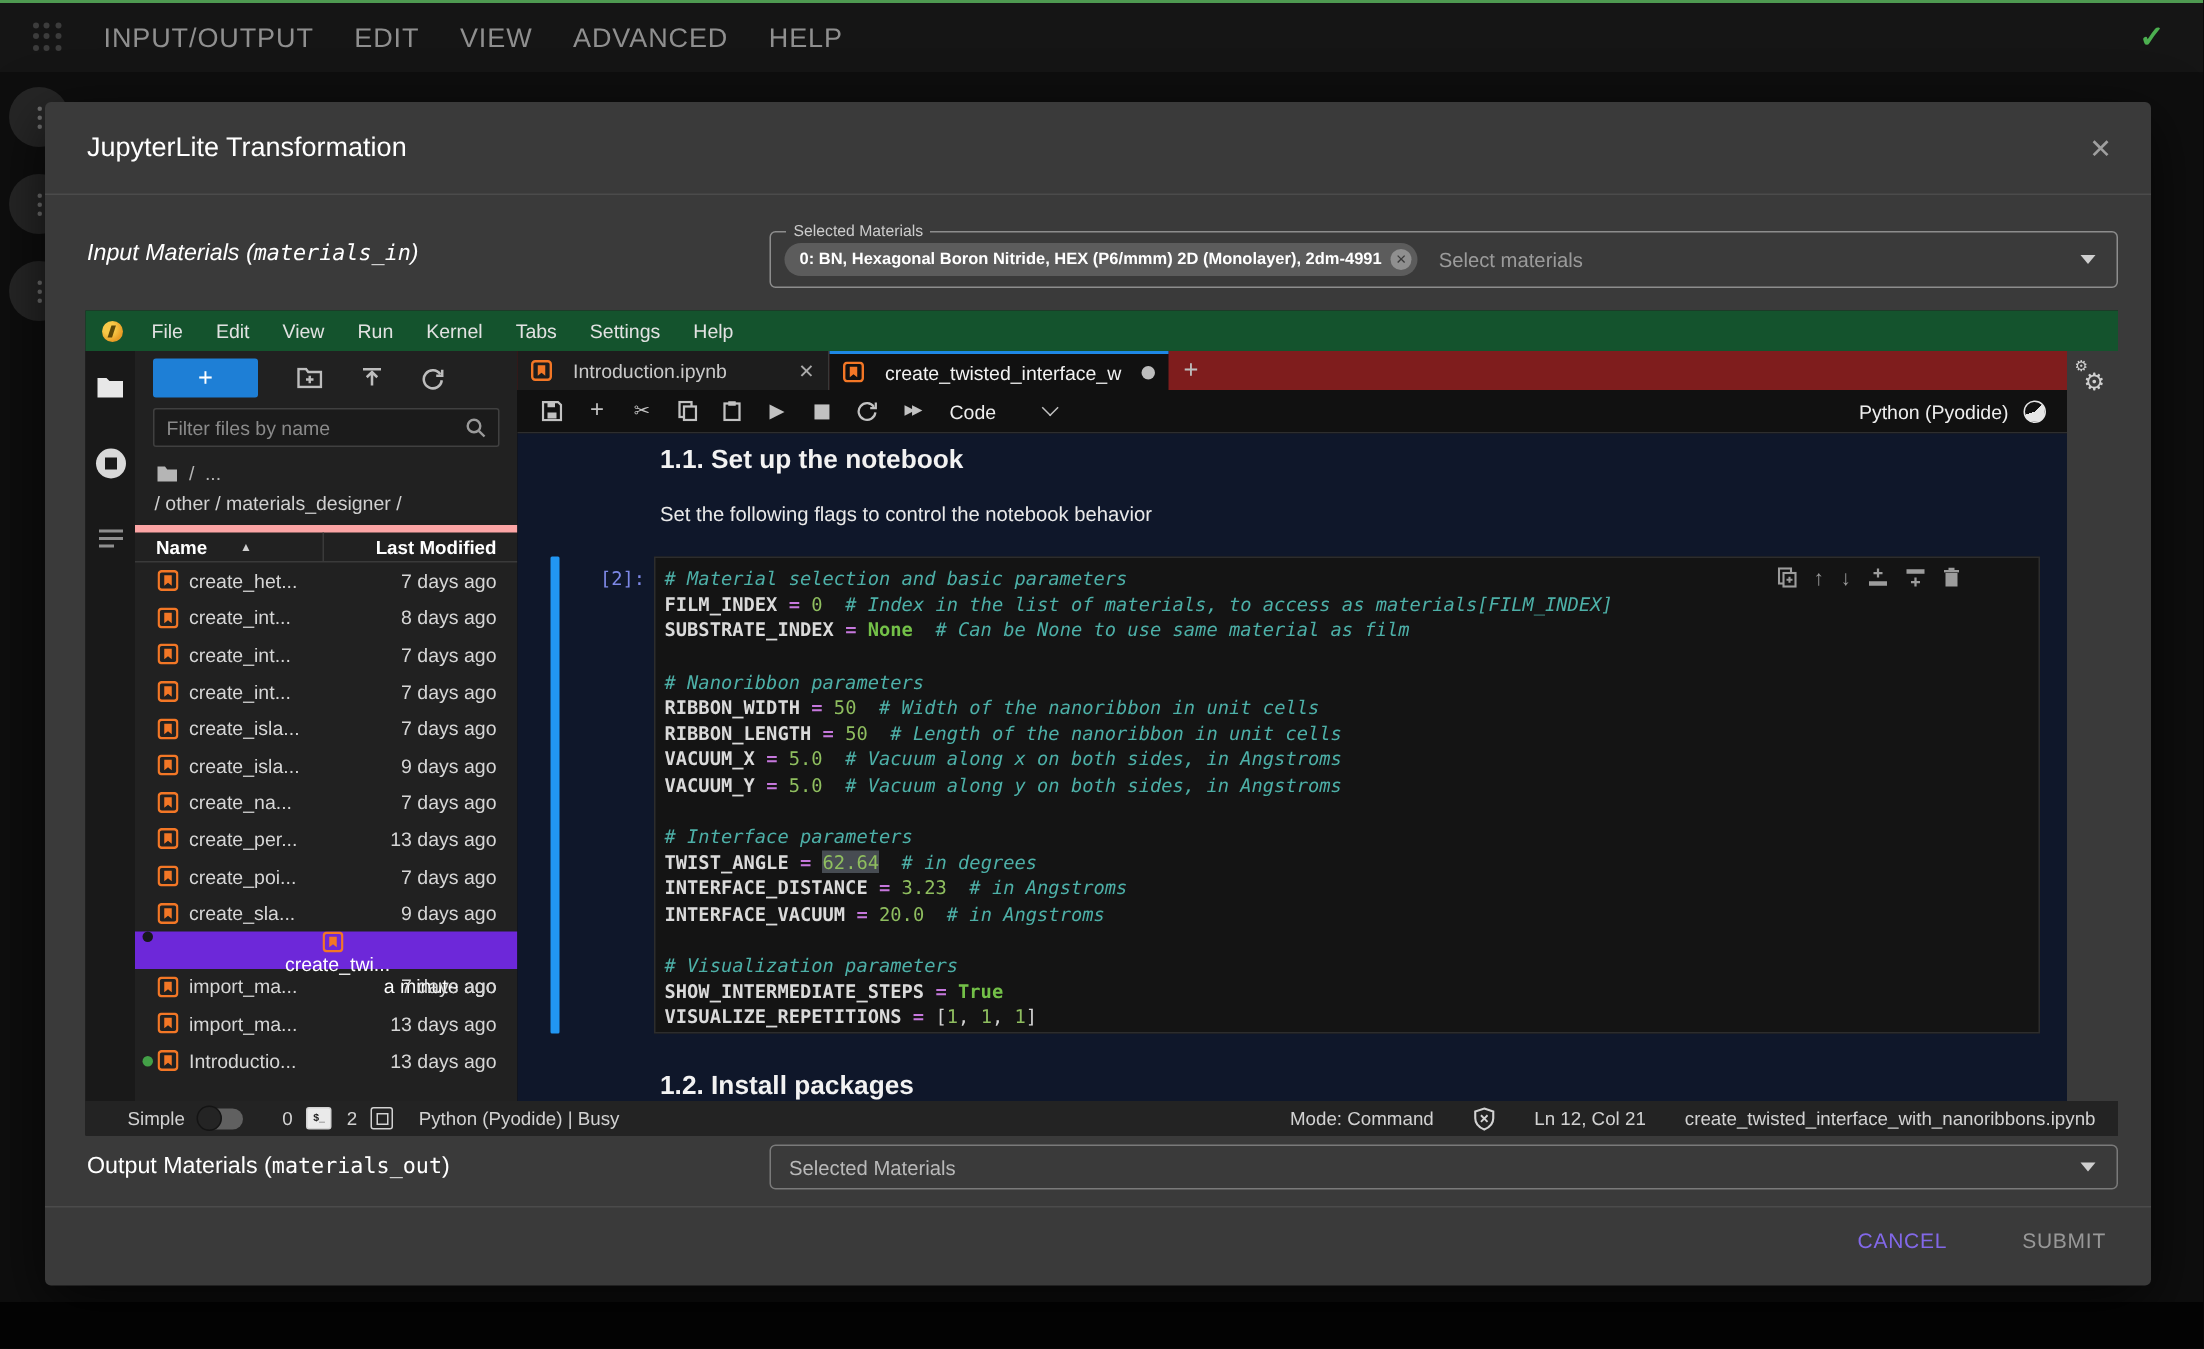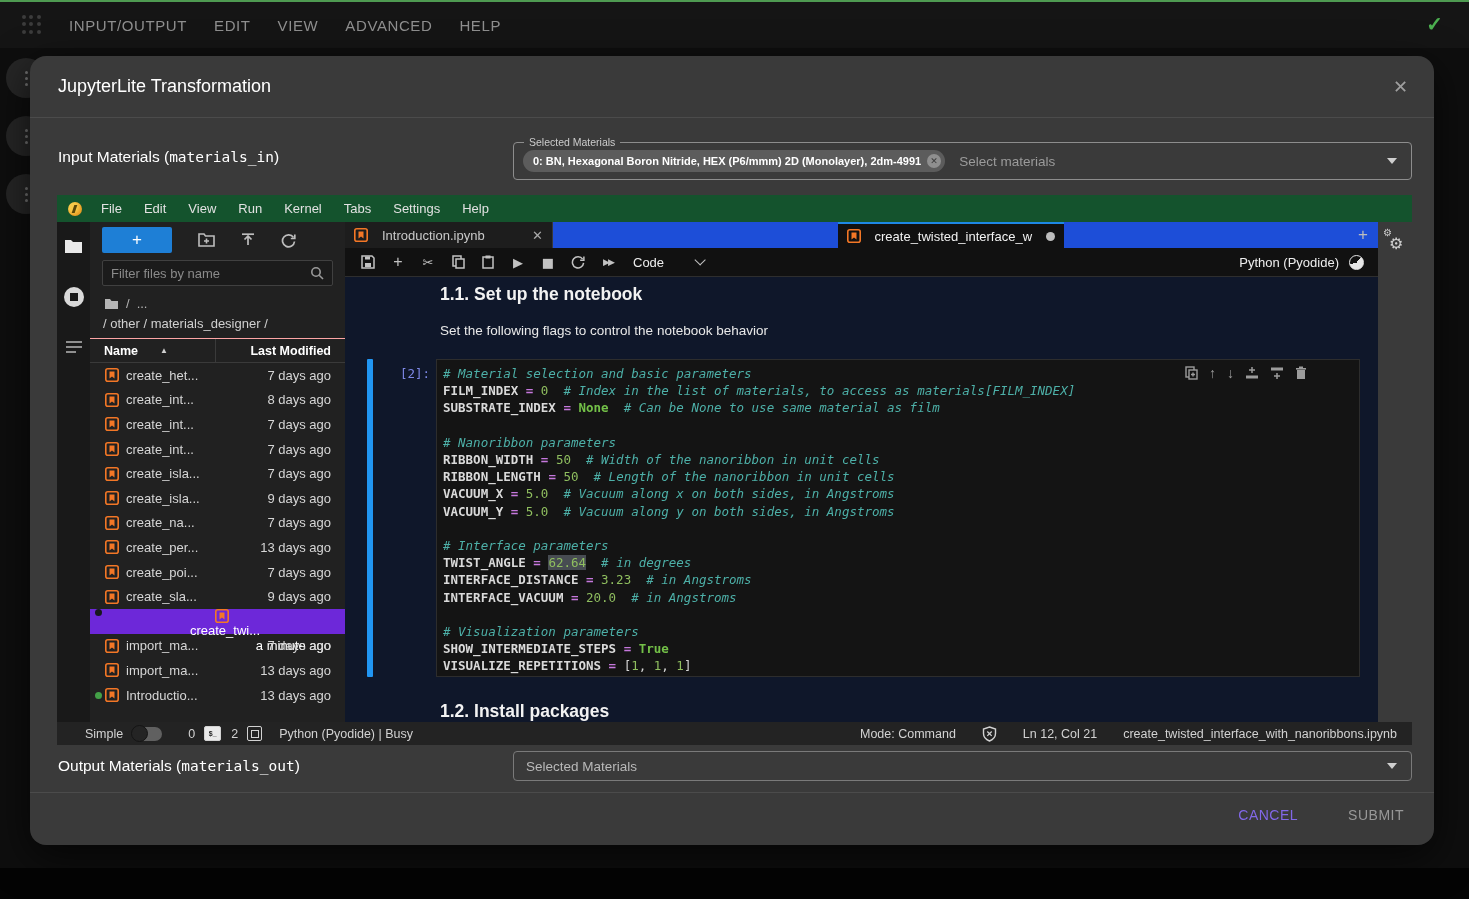--- a/index.html
+++ b/index.html
@@ -8,34 +8,34 @@
     background:#0e0e0e; font-family:"Liberation Sans", sans-serif; }
 
   
   .top-line{ position:absolute; top:0; left:0; width:100%; height:2px; background:#4e9a51; }
   .app-bar{ position:absolute; top:2px; left:0; width:100%; height:46px; background:#151515;
     display:flex; align-items:center; }
   .app-logo{ margin-left:22px; width:20px; height:20px; display:grid;
     grid-template-columns:repeat(3,1fr); grid-template-rows:repeat(3,1fr); gap:2px; }
   .app-logo i{ width:4px; height:4px; border-radius:50%; background:#3c3c3c; }
   .app-menus{ display:flex; margin-left:27px; }
-  .app-menu{ color:#8f8f8f; font-size:15px; letter-spacing:.6px; margin-right:27px; cursor:default; }
+  .app-menu{ color:#8f8f8f; font-size:18px; letter-spacing:.6px; margin-right:27px; cursor:default; }
   .top-check{ position:absolute; right:26px; top:10px; color:#4caf50; font-size:20px; font-weight:bold; }
 
   
   .bg-circle{ position:absolute; left:6px; width:40px; height:40px; border-radius:50%;
     background:#262626; z-index:1; display:flex; align-items:center; justify-content:center; }
   .bg-circle .kebab{ display:flex; flex-direction:column; gap:3px; }
   .bg-circle .kebab i{ width:3px; height:3px; border-radius:50%; background:#707070; }
 
   .bottom-strip{ position:absolute; left:0; top:868px; width:100%; height:31px; background:#040404; }
 
   
-  .modal{ position:absolute; left:30px; top:56px; width:1404px; height:789px; background:#3a3a3a;
-    border-radius:16px; z-index:5; box-shadow:0 12px 40px rgba(0,0,0,.65); }
+  .modal{ position:absolute; left:30px; top:68px; width:1404px; height:789px; background:#3a3a3a;
+    border-radius:4px; z-index:5; box-shadow:0 12px 40px rgba(0,0,0,.65); }
   .modal-header{ position:absolute; left:0; top:0; width:100%; height:62px;
     border-bottom:1px solid #4b4b4b; display:flex; align-items:center; padding:0 26px 0 28px; }
   .modal-title{ color:#ffffff; font-size:18px; }
   .modal-close{ margin-left:auto; color:#9f9f9f; font-size:18px; cursor:pointer; }
 
   .io-label{ position:absolute; color:#fff; font-size:15.5px; white-space:nowrap; }
   .io-label .mono{ font-family:"DejaVu Sans Mono", monospace; font-size:14.5px; }
 
   
   .mat-field{ position:absolute; left:483px; top:86px; width:899px; height:38px;
@@ -72,40 +72,40 @@
   .fb-toolbar{ height:36px; display:flex; align-items:center; padding:0 12px; flex:none; }
   .fb-new{ width:70px; height:26px; background:#1e7fd6; border-radius:2px; color:#fff;
     font-size:17px; display:flex; align-items:center; justify-content:center; cursor:pointer; }
   .fb-tb-icon{ margin-left:26px; cursor:pointer; display:flex; }
   .fb-filter{ margin:2px 12px 6px; height:26px; background:#1b1b1b; border:1px solid #404040;
     border-radius:2px; display:flex; align-items:center; padding:0 8px; flex:none; }
   .fb-filter input{ flex:1; background:transparent; border:none; outline:none; color:#bdbdbd; font-size:13px; }
   .fb-filter input::placeholder{ color:#8a8a8a; }
   .fb-crumb1{ display:flex; align-items:center; gap:7px; padding:4px 14px 2px; color:#b5b5b5; font-size:13px; }
   .fb-crumb2{ padding:3px 13px 7px; color:#d0d0d0; font-size:13px; }
-  .fb-header{ height:25px; border-top:1px solid #fca5a5; border-bottom:1px solid #3a3a3a;
+  .fb-header{ height:25px; border-top:5px solid #fca5a5; border-bottom:1px solid #3a3a3a;
     display:flex; align-items:center; font-size:12.5px; font-weight:bold; color:#fff; flex:none; }
   .fb-h-name{ width:125px; padding-left:14px; display:flex; align-items:center; gap:22px; }
   .sort-asc{ font-size:8px; color:#cfcfcf; }
   .fb-h-mod{ flex:1; text-align:right; padding-right:14px; border-left:1px solid #3a3a3a;
     height:100%; display:flex; align-items:center; justify-content:flex-end; }
   .fb-list{ flex:1; overflow:hidden; }
   .fb-row{ height:24.6px; display:flex; align-items:center; padding-left:15px; position:relative;
     color:#d6d6d6; font-size:13px; cursor:pointer; }
   .fb-row.selected{ background:#6d28d9; color:#fff;flex-direction:column; }
   .fb-dot{ position:absolute; left:5px; width:7px; height:7px; border-radius:50%; }
   .fb-dot.dark{ background:#17181d; }
   .fb-dot.green{ background:#43a047; }
   .fb-icon{ display:flex; margin-right:7px; }
   .fb-name{ white-space:nowrap; }
   .fb-mod{ margin-left:auto; padding-right:14px; }
 
   
   .jp-nb{ flex:1; min-width:0; display:flex; flex-direction:column; background:#0c0c0c; }
-  .nb-tabbar{ height:26px; background:#1d4ed8; display:flex; flex:none;justify-content:space-between; }
+  .nb-tabbar{ height:26px; background:#7f1d1d; display:flex; flex:none; }
   .nb-tab{ display:flex; align-items:center; gap:7px; padding:0 9px; font-size:13px; cursor:pointer; }
   .nb-tab.inactive{ width:208px; background:#1d1d1d; color:#c9c9c9; border-right:1px solid #383838; }
   .nb-tab.active{ width:226px; background:#111; color:#f2f2f2; border-top:2px solid #1e88e5; }
   .tab-close{ margin-left:auto; color:#aaa; font-size:13px; }
   .dirty-dot{ margin-left:auto; width:9px; height:9px; border-radius:50%; background:#bdbdbd; }
   .tab-add{ width:30px; display:flex; align-items:center; justify-content:center; color:#bdbdbd;
     font-size:17px; cursor:pointer; }
   .nb-toolbar{ height:29px; background:#111; border-bottom:1px solid #2e2e2e; display:flex;
     align-items:center; padding:0 8px; flex:none; }
   .tb-i{ width:30px; display:flex; align-items:center; justify-content:center; color:#c2c2c2;
@@ -227,21 +227,21 @@
     </div>
 
   <div class="bottom-strip"></div>
 
   <div class="modal">
     <div class="modal-header">
       <div class="modal-title">JupyterLite Transformation</div>
       <div class="modal-close">✕</div>
     </div>
 
-    <div class="io-label" style="left:28px; top:92px;">
+    <div class="io-label" style="left:28px; top:92px;font-style:italic;">
       <span>Input Materials (</span><span class="mono">materials_in</span><span>)</span>
     </div>
     <div class="mat-field">
       <div class="mat-legend">Selected Materials</div>
       <div class="mat-chip">
         <span class="mat-chip-label">0: BN, Hexagonal Boron Nitride, HEX (P6/mmm) 2D (Monolayer), 2dm-4991</span>
         <span class="chip-x">✕</span>
       </div>
       <span class="mat-placeholder">Select materials</span>
       <span class="caret-down"></span>

